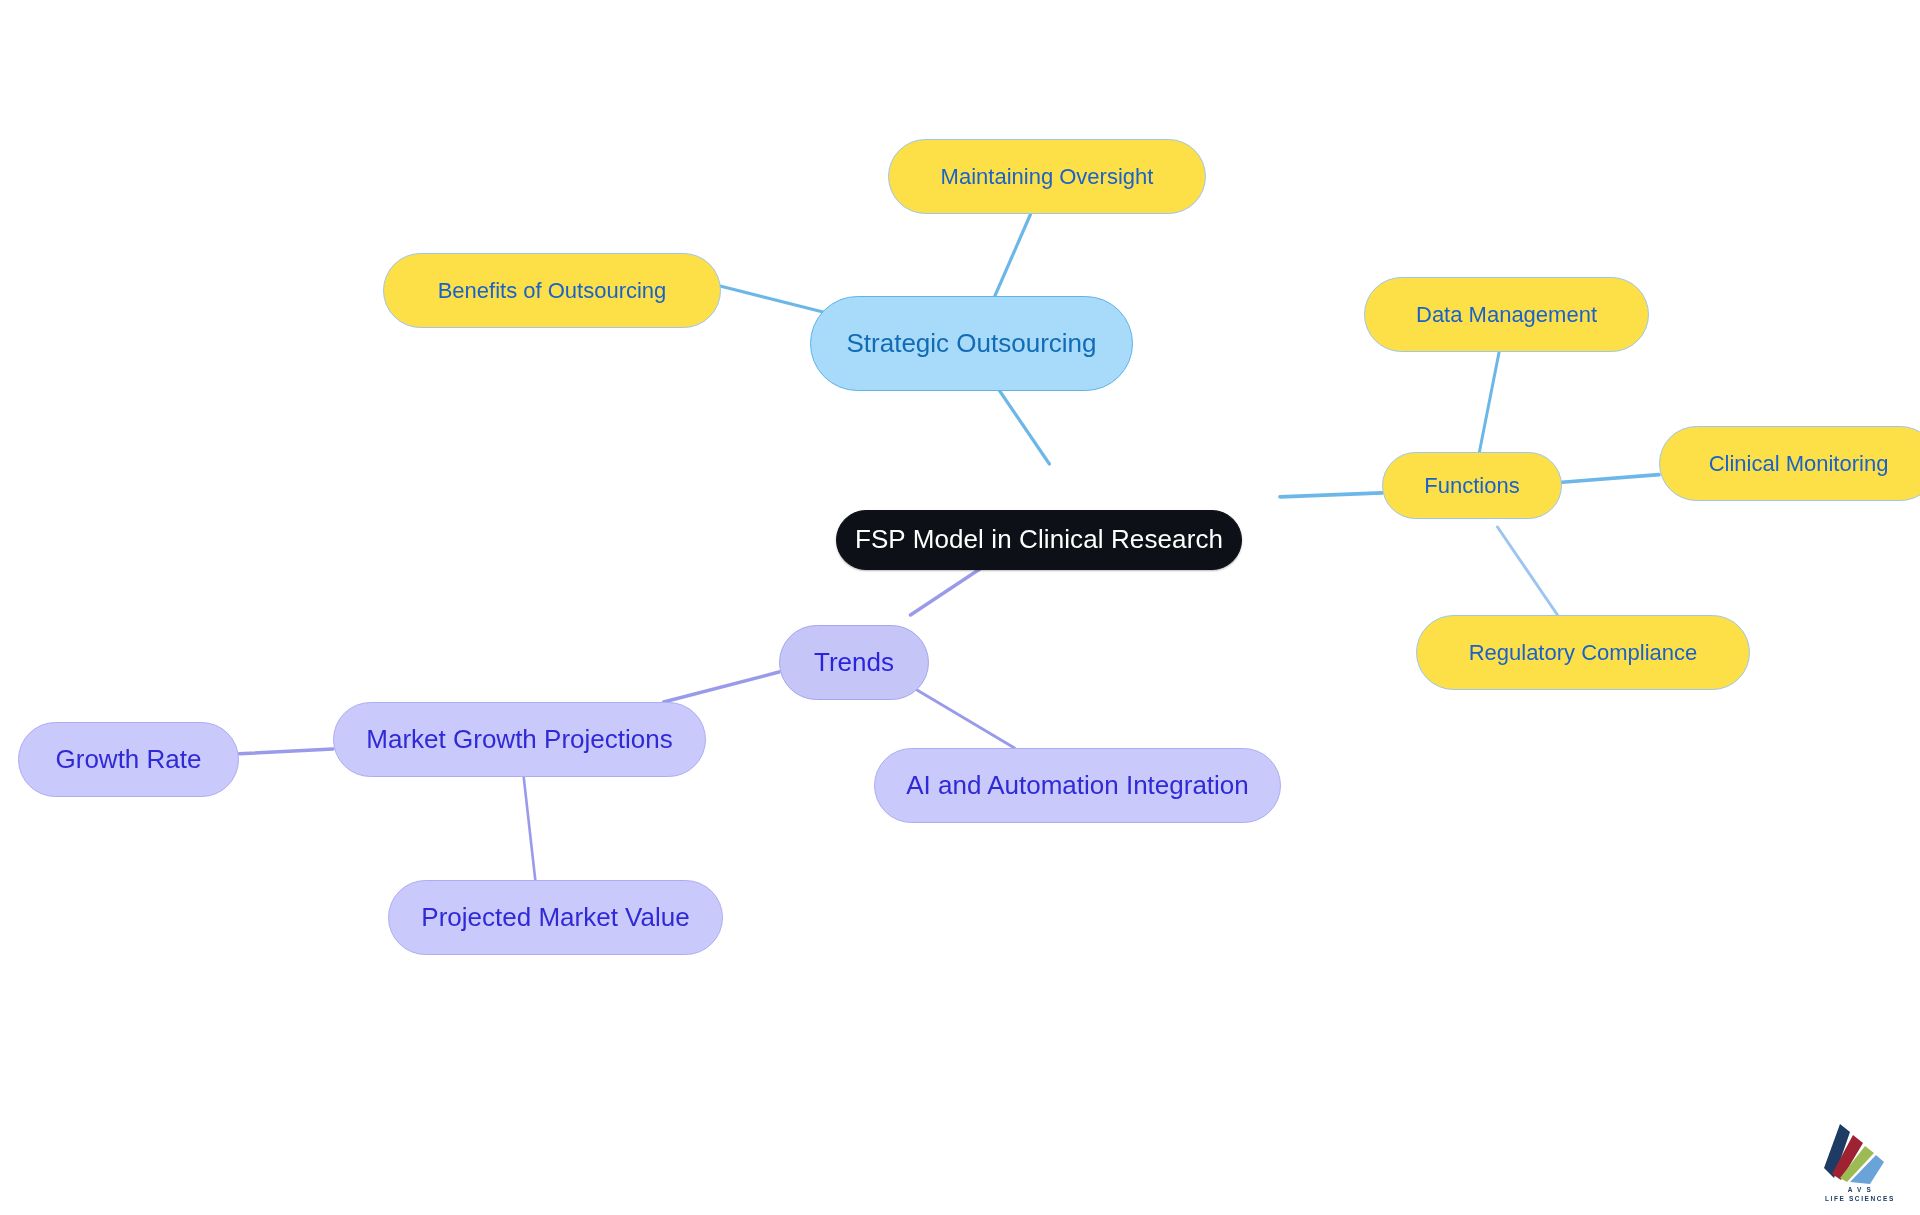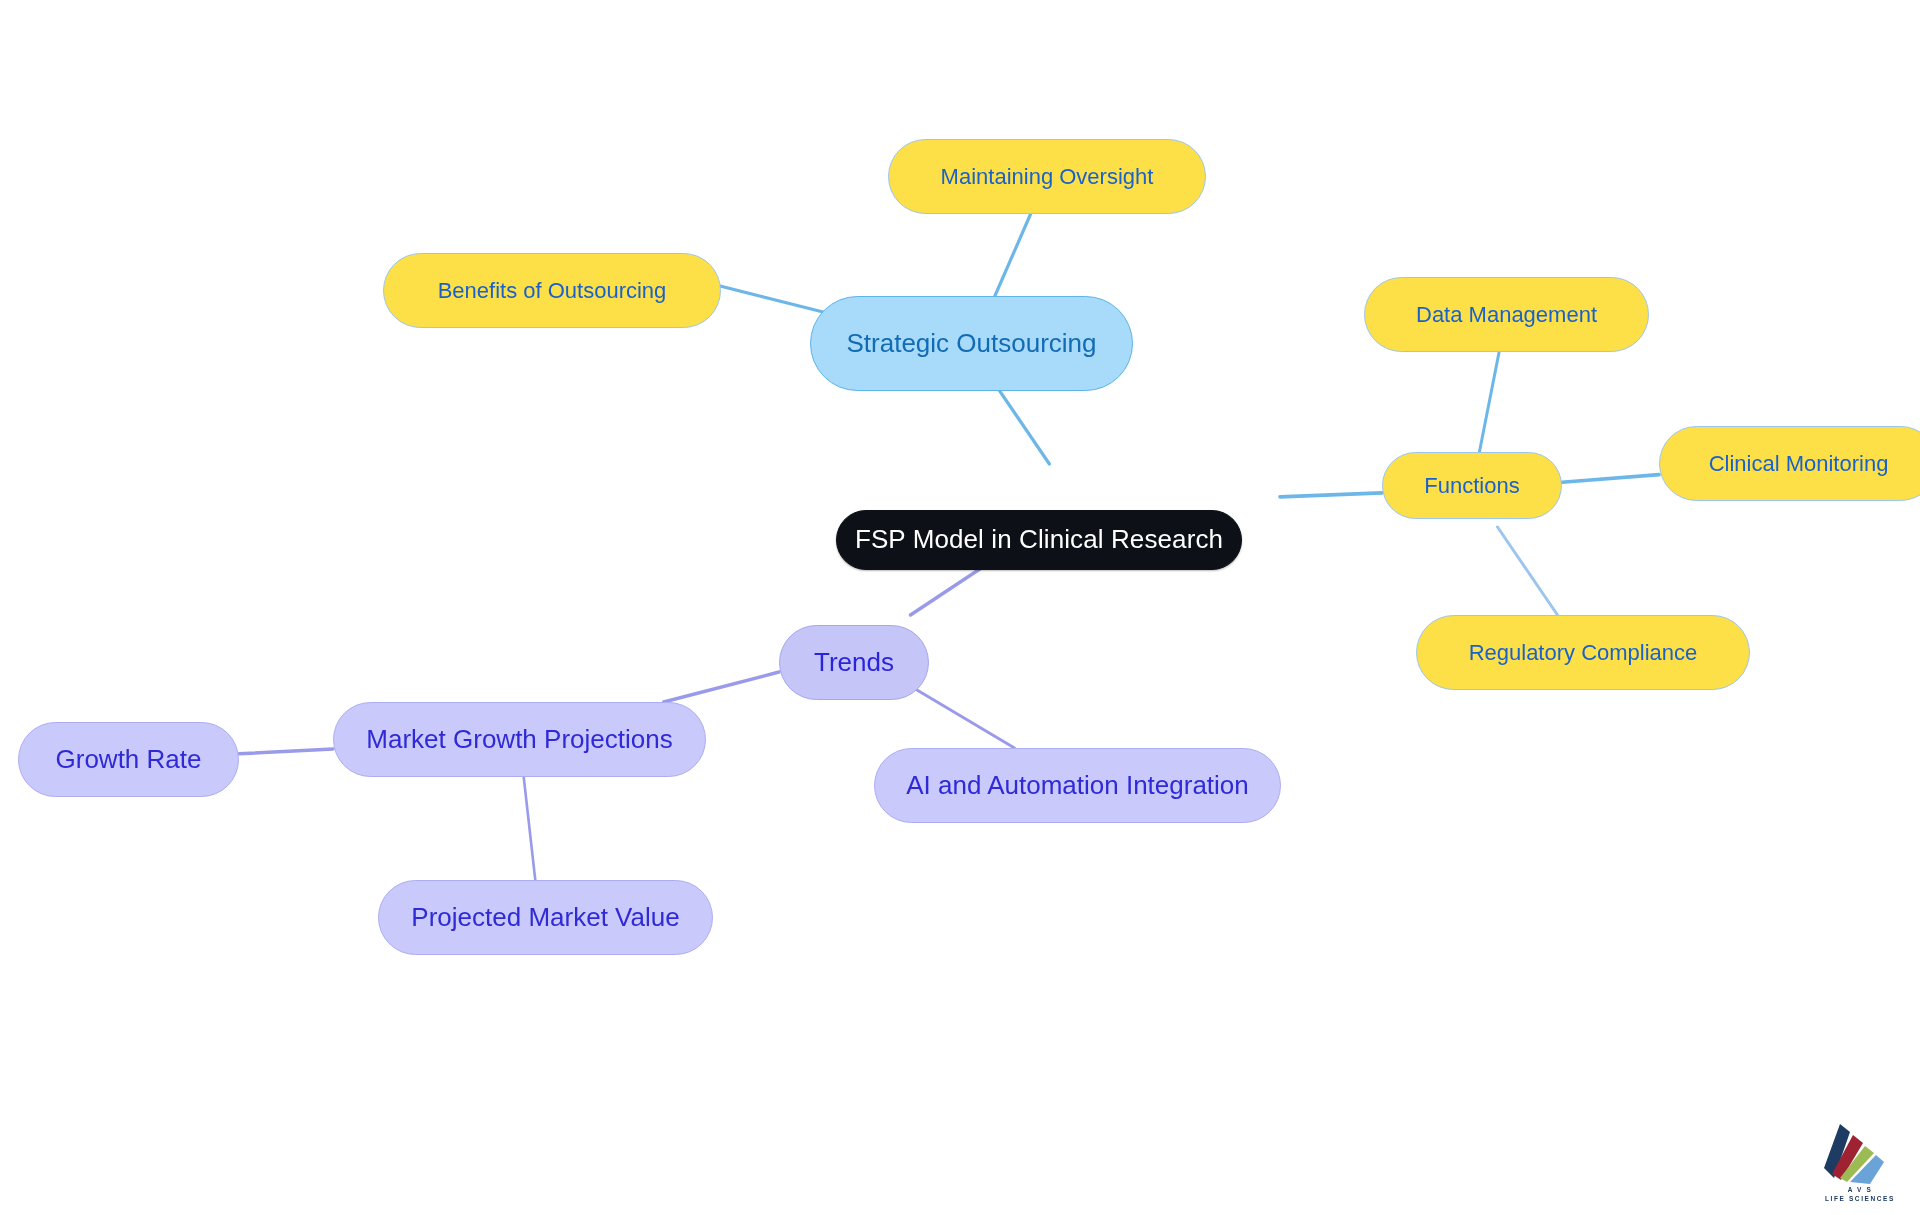--- a/index.html
+++ b/index.html
@@ -120,21 +120,21 @@
       <div class="node node-blue-branch" style="left: 810px; top: 296px; width: 323px; height: 95px;">Strategic Outsourcing</div>
       <div class="node node-blue-leaf" style="left: 888px; top: 139px; width: 318px; height: 75px;">Maintaining Oversight</div>
       <div class="node node-blue-leaf" style="left: 383px; top: 206px; width: 338px; height: 75px; margin-top: 47px;">Benefits of Outsourcing</div>
       <div class="node node-blue-leaf" style="left: 1382px; top: 452px; width: 180px; height: 67px;">Functions</div>
       <div class="node node-blue-leaf" style="left: 1364px; top: 277px; width: 285px; height: 75px;">Data Management</div>
       <div class="node node-blue-leaf" style="left: 1659px; top: 426px; width: 279px; height: 75px;">Clinical Monitoring</div>
       <div class="node node-blue-leaf" style="left: 1416px; top: 615px; width: 334px; height: 75px;">Regulatory Compliance</div>
       <div class="node node-purple-branch" style="left: 779px; top: 579px; width: 150px; height: 75px; margin-top: 46px;">Trends</div>
       <div class="node node-purple-leaf" style="left: 333px; top: 702px; width: 373px; height: 75px;">Market Growth Projections</div>
       <div class="node node-purple-leaf" style="left: 18px; top: 722px; width: 221px; height: 75px;">Growth Rate</div>
-      <div class="node node-purple-leaf" style="left: 378px; top: 880px; width: 335px; height: 75px;">Projected Market Value</div>
+      <div class="node node-purple-leaf" style="left: 388px; top: 880px; width: 335px; height: 75px;">Projected Market Value</div>
       <div class="node node-purple-leaf" style="left: 874px; top: 748px; width: 407px; height: 75px;">AI and Automation Integration</div>
     </div>
 
   <div id="logo" style="left: 1812px; top: 1122px;">
     <svg class="logo-mark" width="96" height="70" viewBox="0 0 96 70" xmlns="http://www.w3.org/2000/svg">
       <polygon points="28,2 38,10 22,56 12,46" fill="#1d3b63"></polygon>
       <polygon points="41,13 51,21 29,58 20,52" fill="#9e2232"></polygon>
       <polygon points="53,24 62,31 35,60 28,56" fill="#9cbb52"></polygon>
       <polygon points="64,33 72,40 58,62 38,60" fill="#6aa3d8"></polygon>
     </svg>

